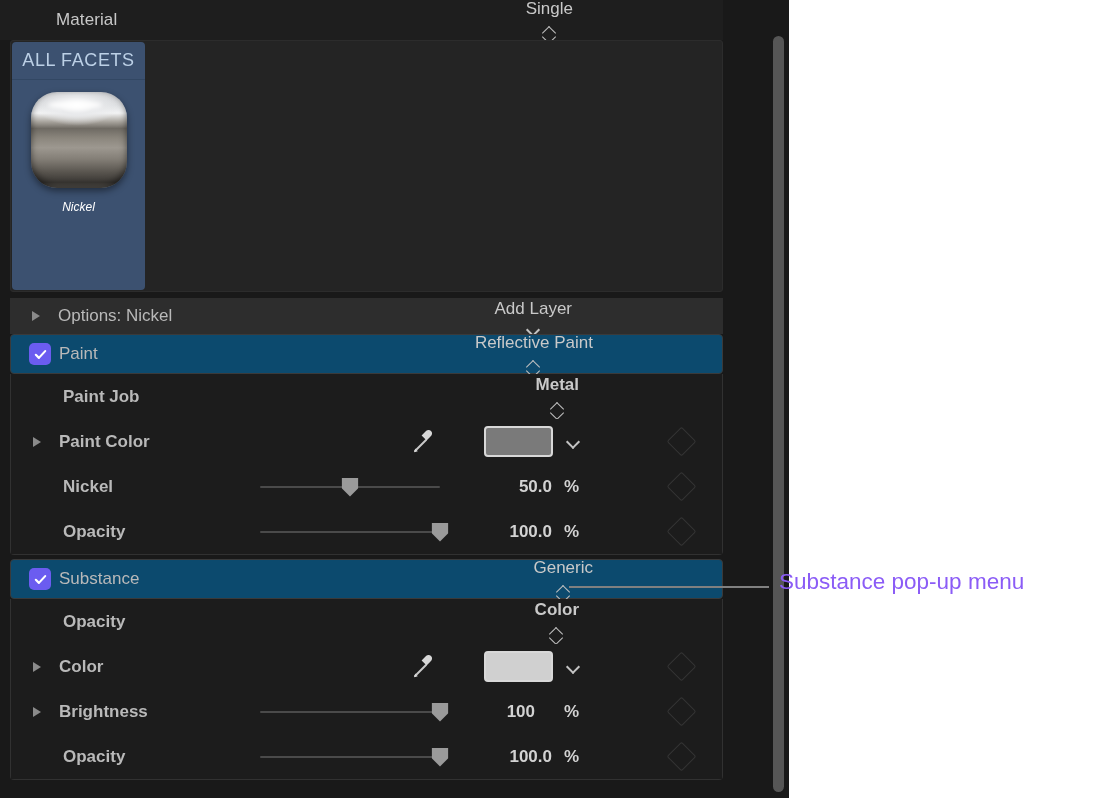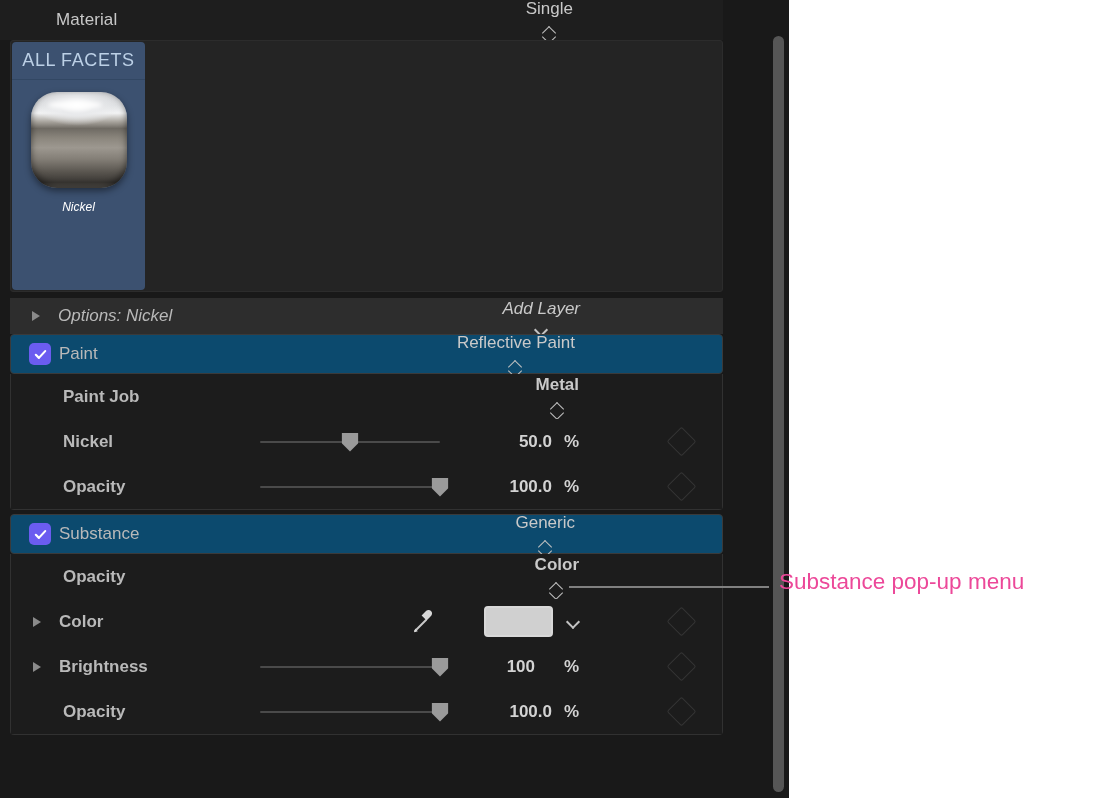--- a/index.html
+++ b/index.html
@@ -127,21 +127,21 @@
     top: 298px;
     width: 713px;
   }
   .row {
     position: relative;
     height: 45px;
     display: flex;
     align-items: center;
     box-sizing: border-box;
   }
-  .row.options-row { height: 36px; background: #2d2d2d; font-style: italic; }
+  .row.options-row { height: 36px; background: #2d2d2d; }
   .row.section-head {
     height: 40px;
     background: #0c4a6e;
     border: 1px solid #3a3a3a;
     border-radius: 4px;
   }
   .row.body-row { background: #1c1c1c; font-weight: bold; }
   .section-body {
     background: #1c1c1c;
     border: 1px solid #313131;
@@ -183,21 +183,21 @@
     position: absolute;
     display: flex;
     align-items: center;
     gap: 7px;
     font-size: 17px;
     color: #c9c9c9;
     white-space: nowrap;
     flex-direction: column;
   }
   .popup-val.at-right { right: 143px; align-items: center; }
-  .popup-val.at-right-head { right: 147px; }
+  .popup-val.at-right-head { right: 129px; }
 
   .chev-updown {
     display: inline-block;
     width: 11px;
     height: 16px;
     position: relative;
   }
   .chev-updown::before, .chev-updown::after {
     content: "";
     position: absolute;
@@ -310,21 +310,21 @@
     width: 200px;
     height: 2px;
     background: #808080;
     z-index: 20;
   }
   .callout-label {
     position: absolute;
     left: 779px;
     top: 569px;
     font-size: 22.5px;
-    color: #ec4899;
+    color: #8b5cf6;
     white-space: nowrap;
   }
 </style>
 </head>
 <body>
 
 <div id="panel">
 
   <div class="panel-header">
     <span class="title">Material</span>
@@ -342,21 +342,21 @@
       </div>
       <div class="facet-label">Nickel</div>
     </div>
   </div>
 
   <div class="rows">
 
     <div class="row options-row">
       <span class="disclosure" style="left:22px;"></span>
       <span class="row-label">Options: Nickel</span>
-      <span class="popup-val" style="right:143px;">
+      <span class="popup-val" style="right:151px;">
         <span>Add Layer</span>
         <span class="chev-down"></span>
       </span>
     </div>
 
     <div class="row section-head">
       <span class="checkbox">
         <svg width="15" height="15" viewBox="0 0 16 16" aria-hidden="true">
           <path d="M3 8.3 L6.3 11.6 L13 4.4" fill="none" stroke="#ffffff" stroke-width="2.3" stroke-linecap="round" stroke-linejoin="round"></path>
         </svg>
@@ -371,20 +371,36 @@
     <div class="section-body">
 
       <div class="row body-row">
         <span class="row-label indent">Paint Job</span>
         <span class="popup-val at-right">
           <span>Metal</span>
           <span class="chev-updown"></span>
         </span>
       </div>
 
+      <div class="row body-row">
+        <span class="disclosure"></span>
+        <span class="row-label">Paint Color</span>
+        <span class="eyedropper">
+          <svg width="36" height="36" viewBox="0 0 36 36">
+            <g stroke="#c9c9c9" stroke-width="2" fill="none" stroke-linecap="round">
+              <line x1="9" y1="27" x2="20" y2="16"></line>
+            </g>
+            <path d="M19.6 15.4 L20.6 16.4 L24.5 12.5 a3.6 3.6 0 1 0 -5 -5 L15.6 11.4 L16.6 12.4 Z" fill="#d7d7d7"></path>
+            <path d="M8.2 28.2 L9.2 24.6 L11.8 27.2 Z" fill="#d7d7d7"></path>
+          </svg>
+        </span>
+        <span class="swatch" style="background:#7a7a7a;"></span>
+        <span class="swatch-chev chev-down"></span>
+        <span class="keyframe"></span>
+      </div>
 
       <div class="row body-row">
         <span class="row-label indent">Nickel</span>
         <span class="slider">
           <span class="track"></span>
           <span class="knob" style="left:50%;"></span>
         </span>
         <span class="num" style="left:455px;">50.0</span>
         <span class="unit">%</span>
         <span class="keyframe"></span>

